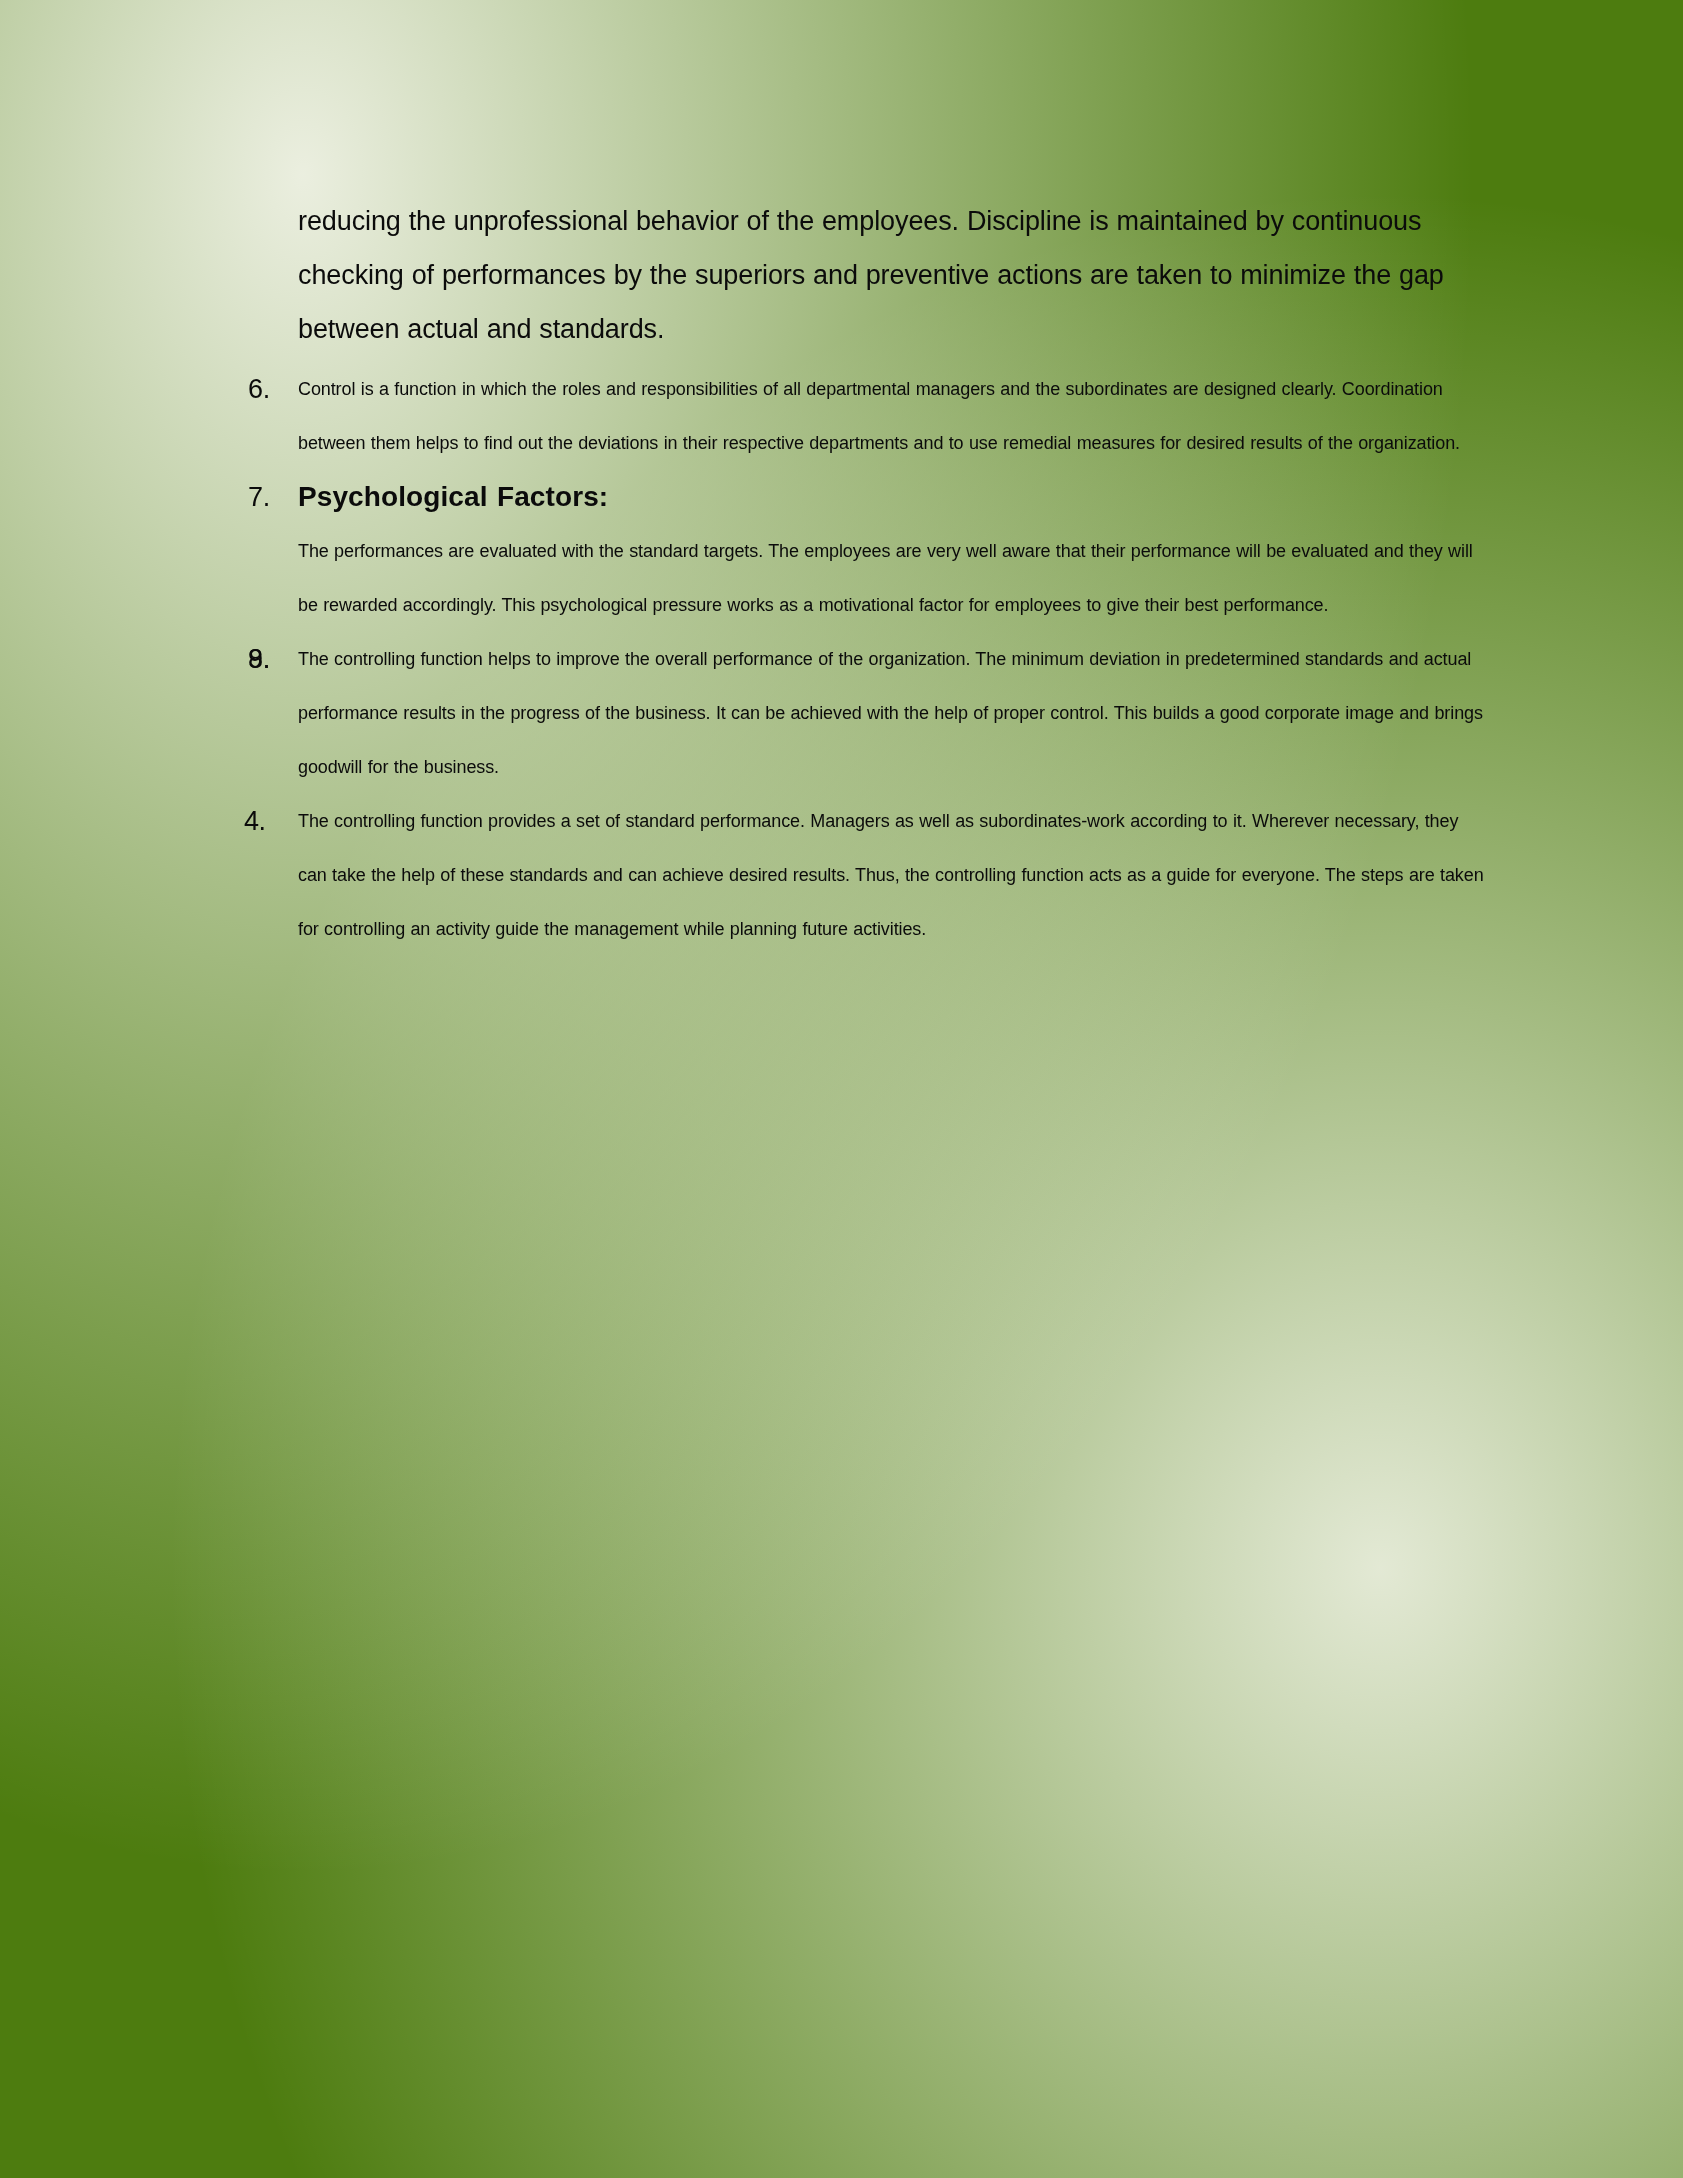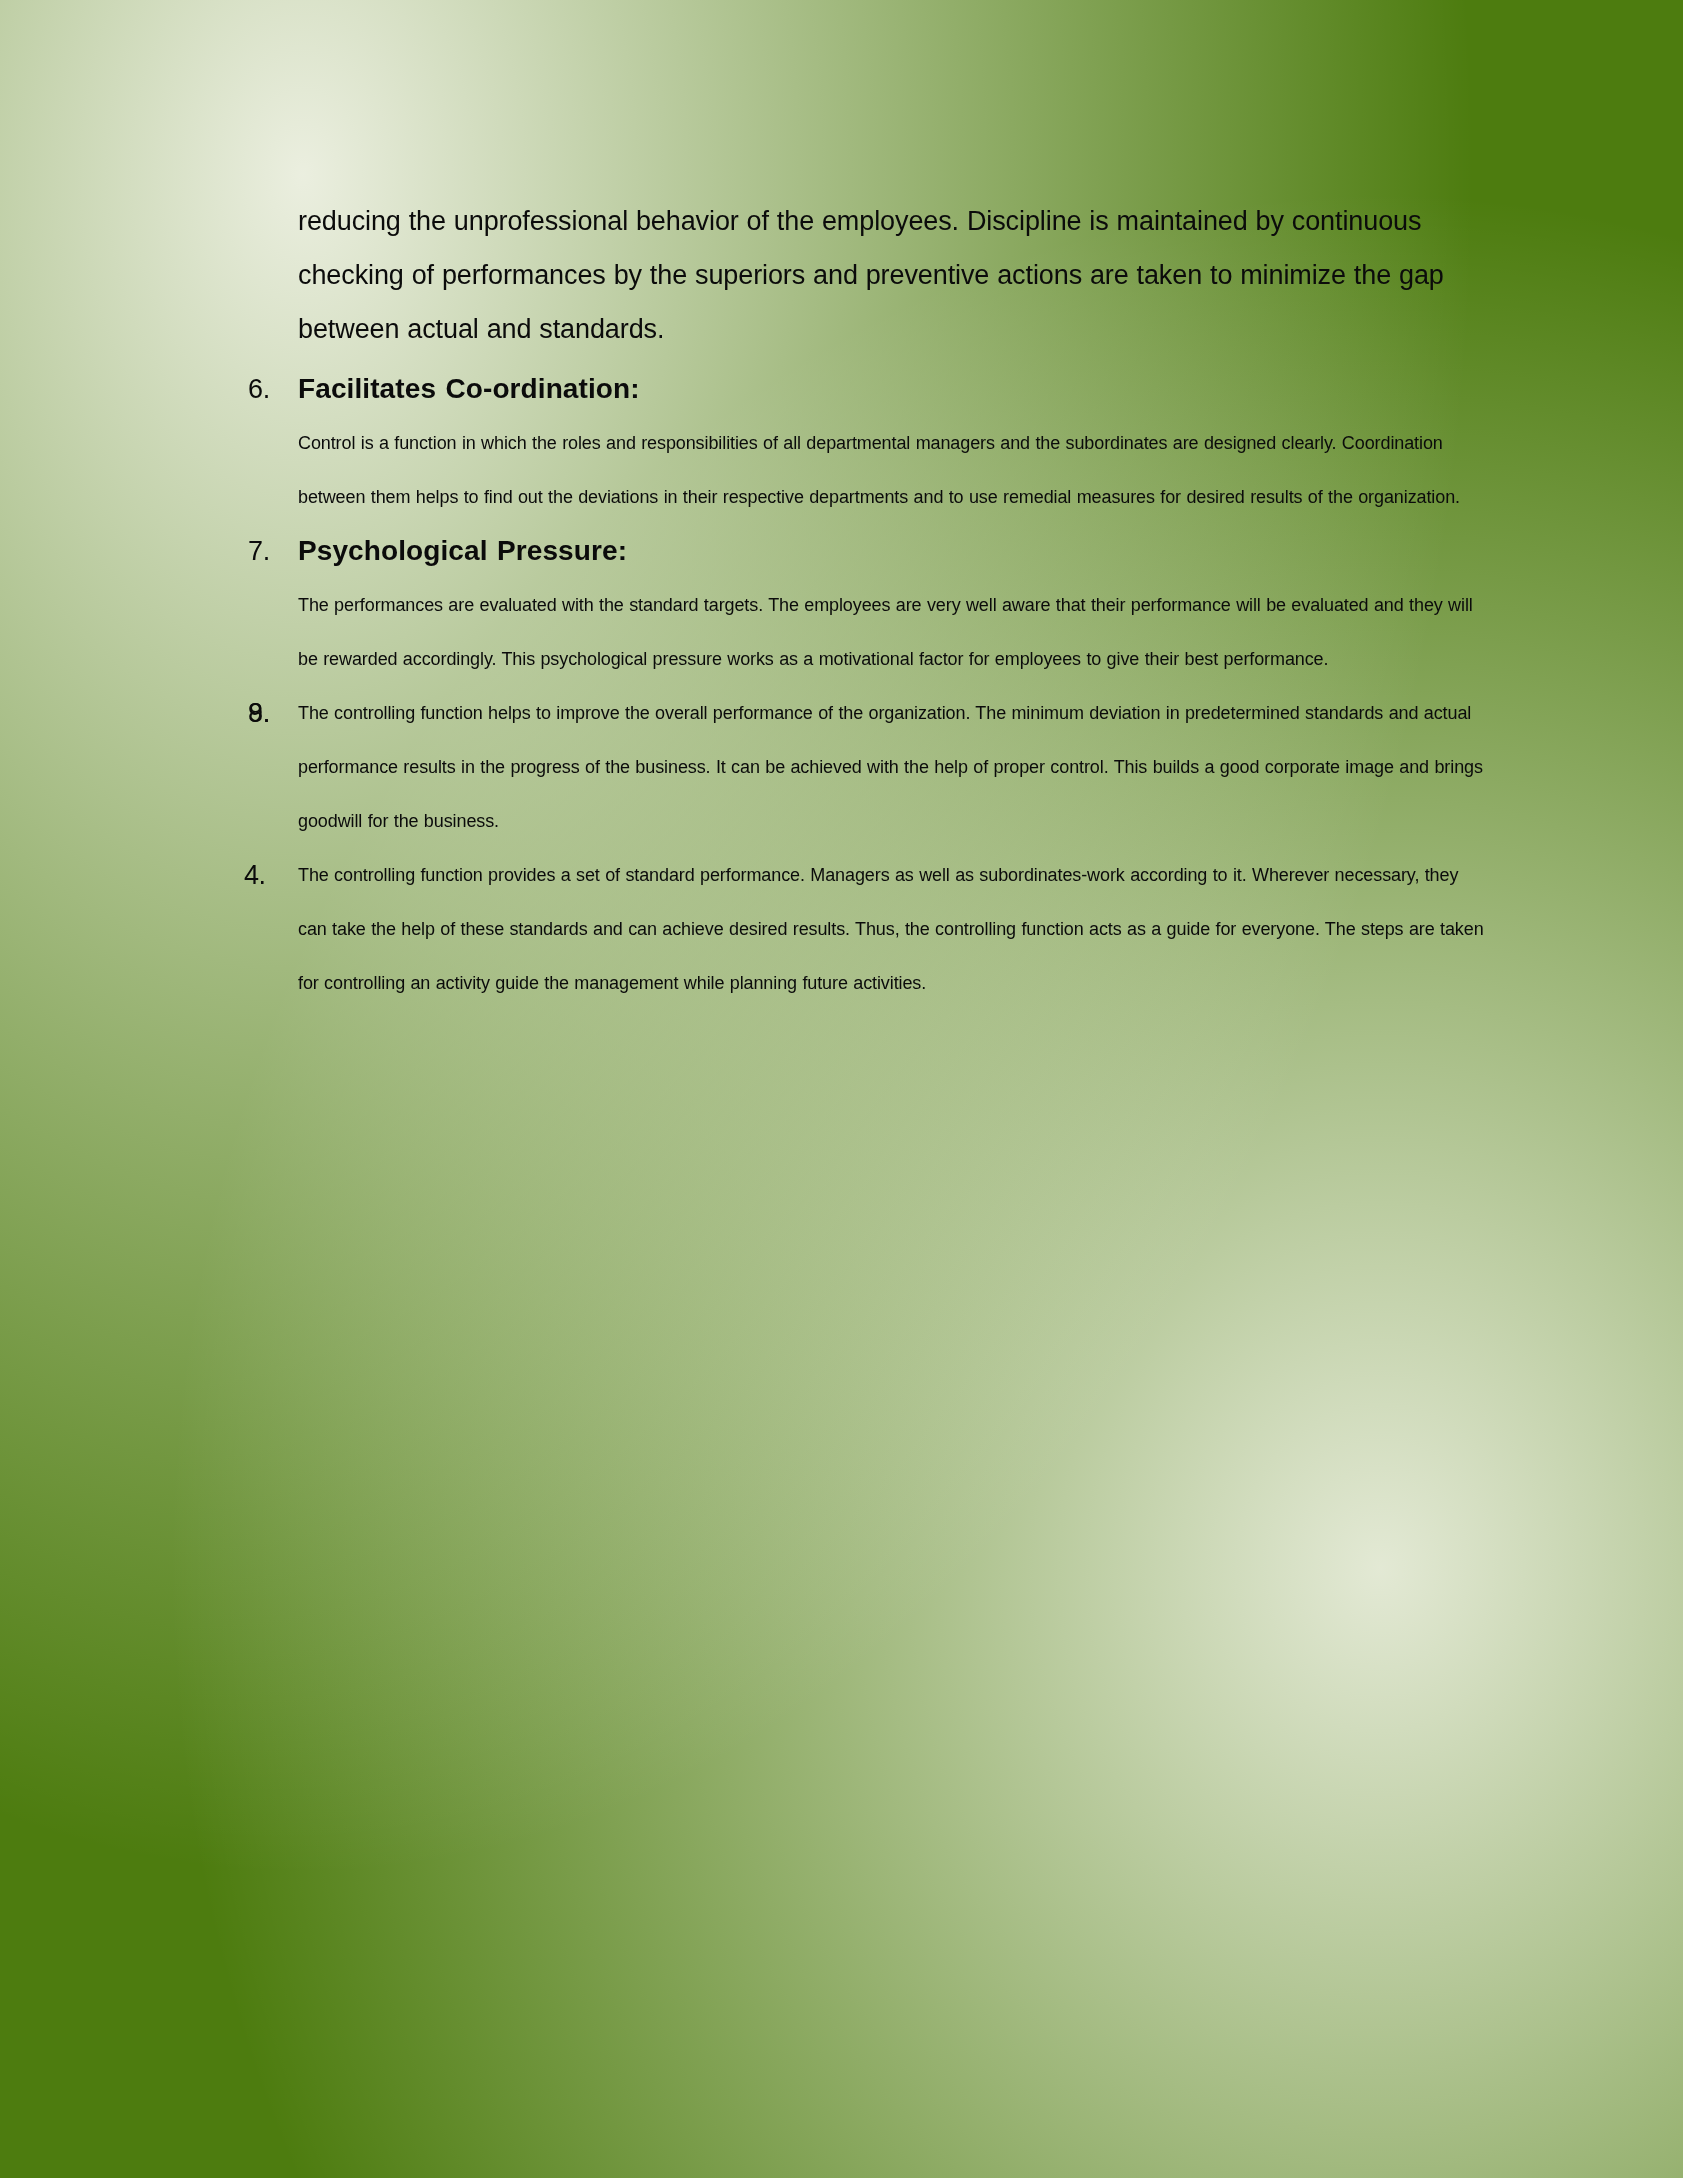--- a/index.html
+++ b/index.html
@@ -106,27 +106,26 @@
   <div class="scan-tint"></div>
 
   <div class="doc-body">
 
     <p class="cont-para">reducing the unprofessional behavior of the employees. Discipline is maintained by continuous checking of performances by the superiors and preventive actions are taken to minimize the gap between actual and standards.</p>
 
     <ol class="points">
 
       <li>
         <span class="num">6.</span>
-        <p class="heading">Facilitates Co-ordination:</p>
         <p class="body-para">Control is a function in which the roles and responsibilities of all departmental managers and the subordinates are designed clearly. Coordination between them helps to find out the deviations in their respective departments and to use remedial measures for desired results of the organization.</p>
       </li>
 
       <li>
         <span class="num">7.</span>
-        <p class="heading">Psychological Pressure:</p>
+        <p class="heading">Psychological Factors:</p>
         <p class="body-para">The performances are evaluated with the standard targets. The employees are very well aware that their performance will be evaluated and they will be rewarded accordingly. This psychological pressure works as a motivational factor for employees to give their best performance.</p>
       </li>
 
       <li>
         <span class="num">8.</span>
       </li>
 
       <li>
         <span class="num">9.</span>
         <p class="body-para">The controlling function helps to improve the overall performance of the organization. The minimum deviation in predetermined standards and actual performance results in the progress of the business. It can be achieved with the help of proper control. This builds a good corporate image and brings goodwill for the business.</p>

